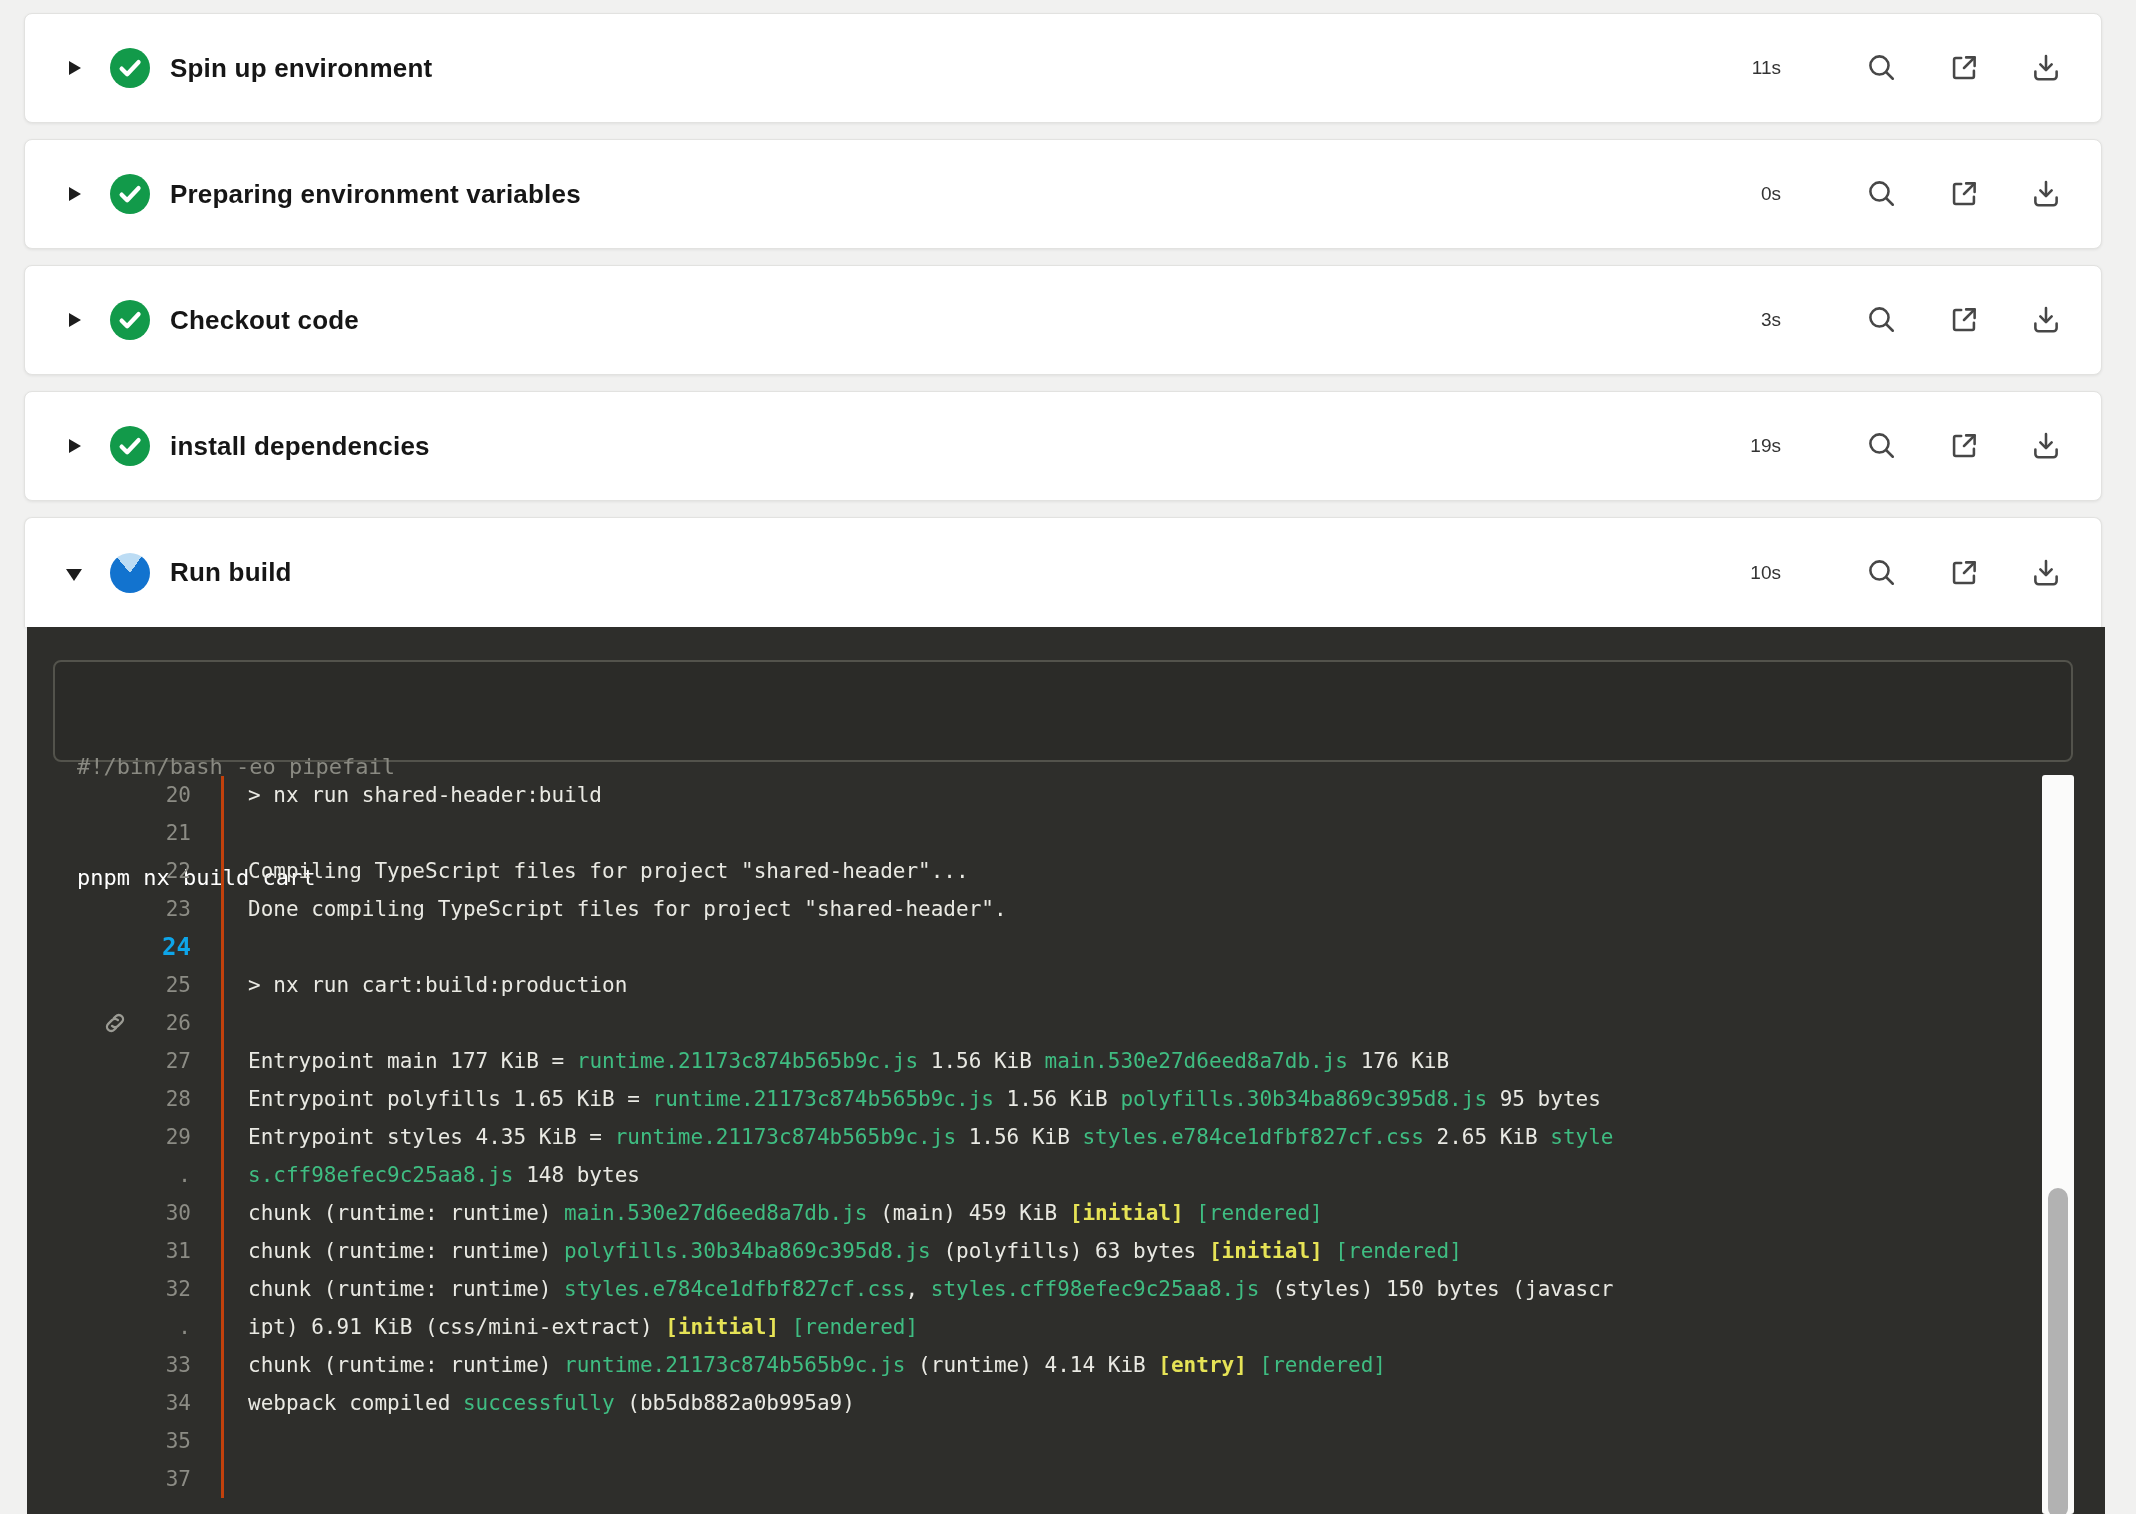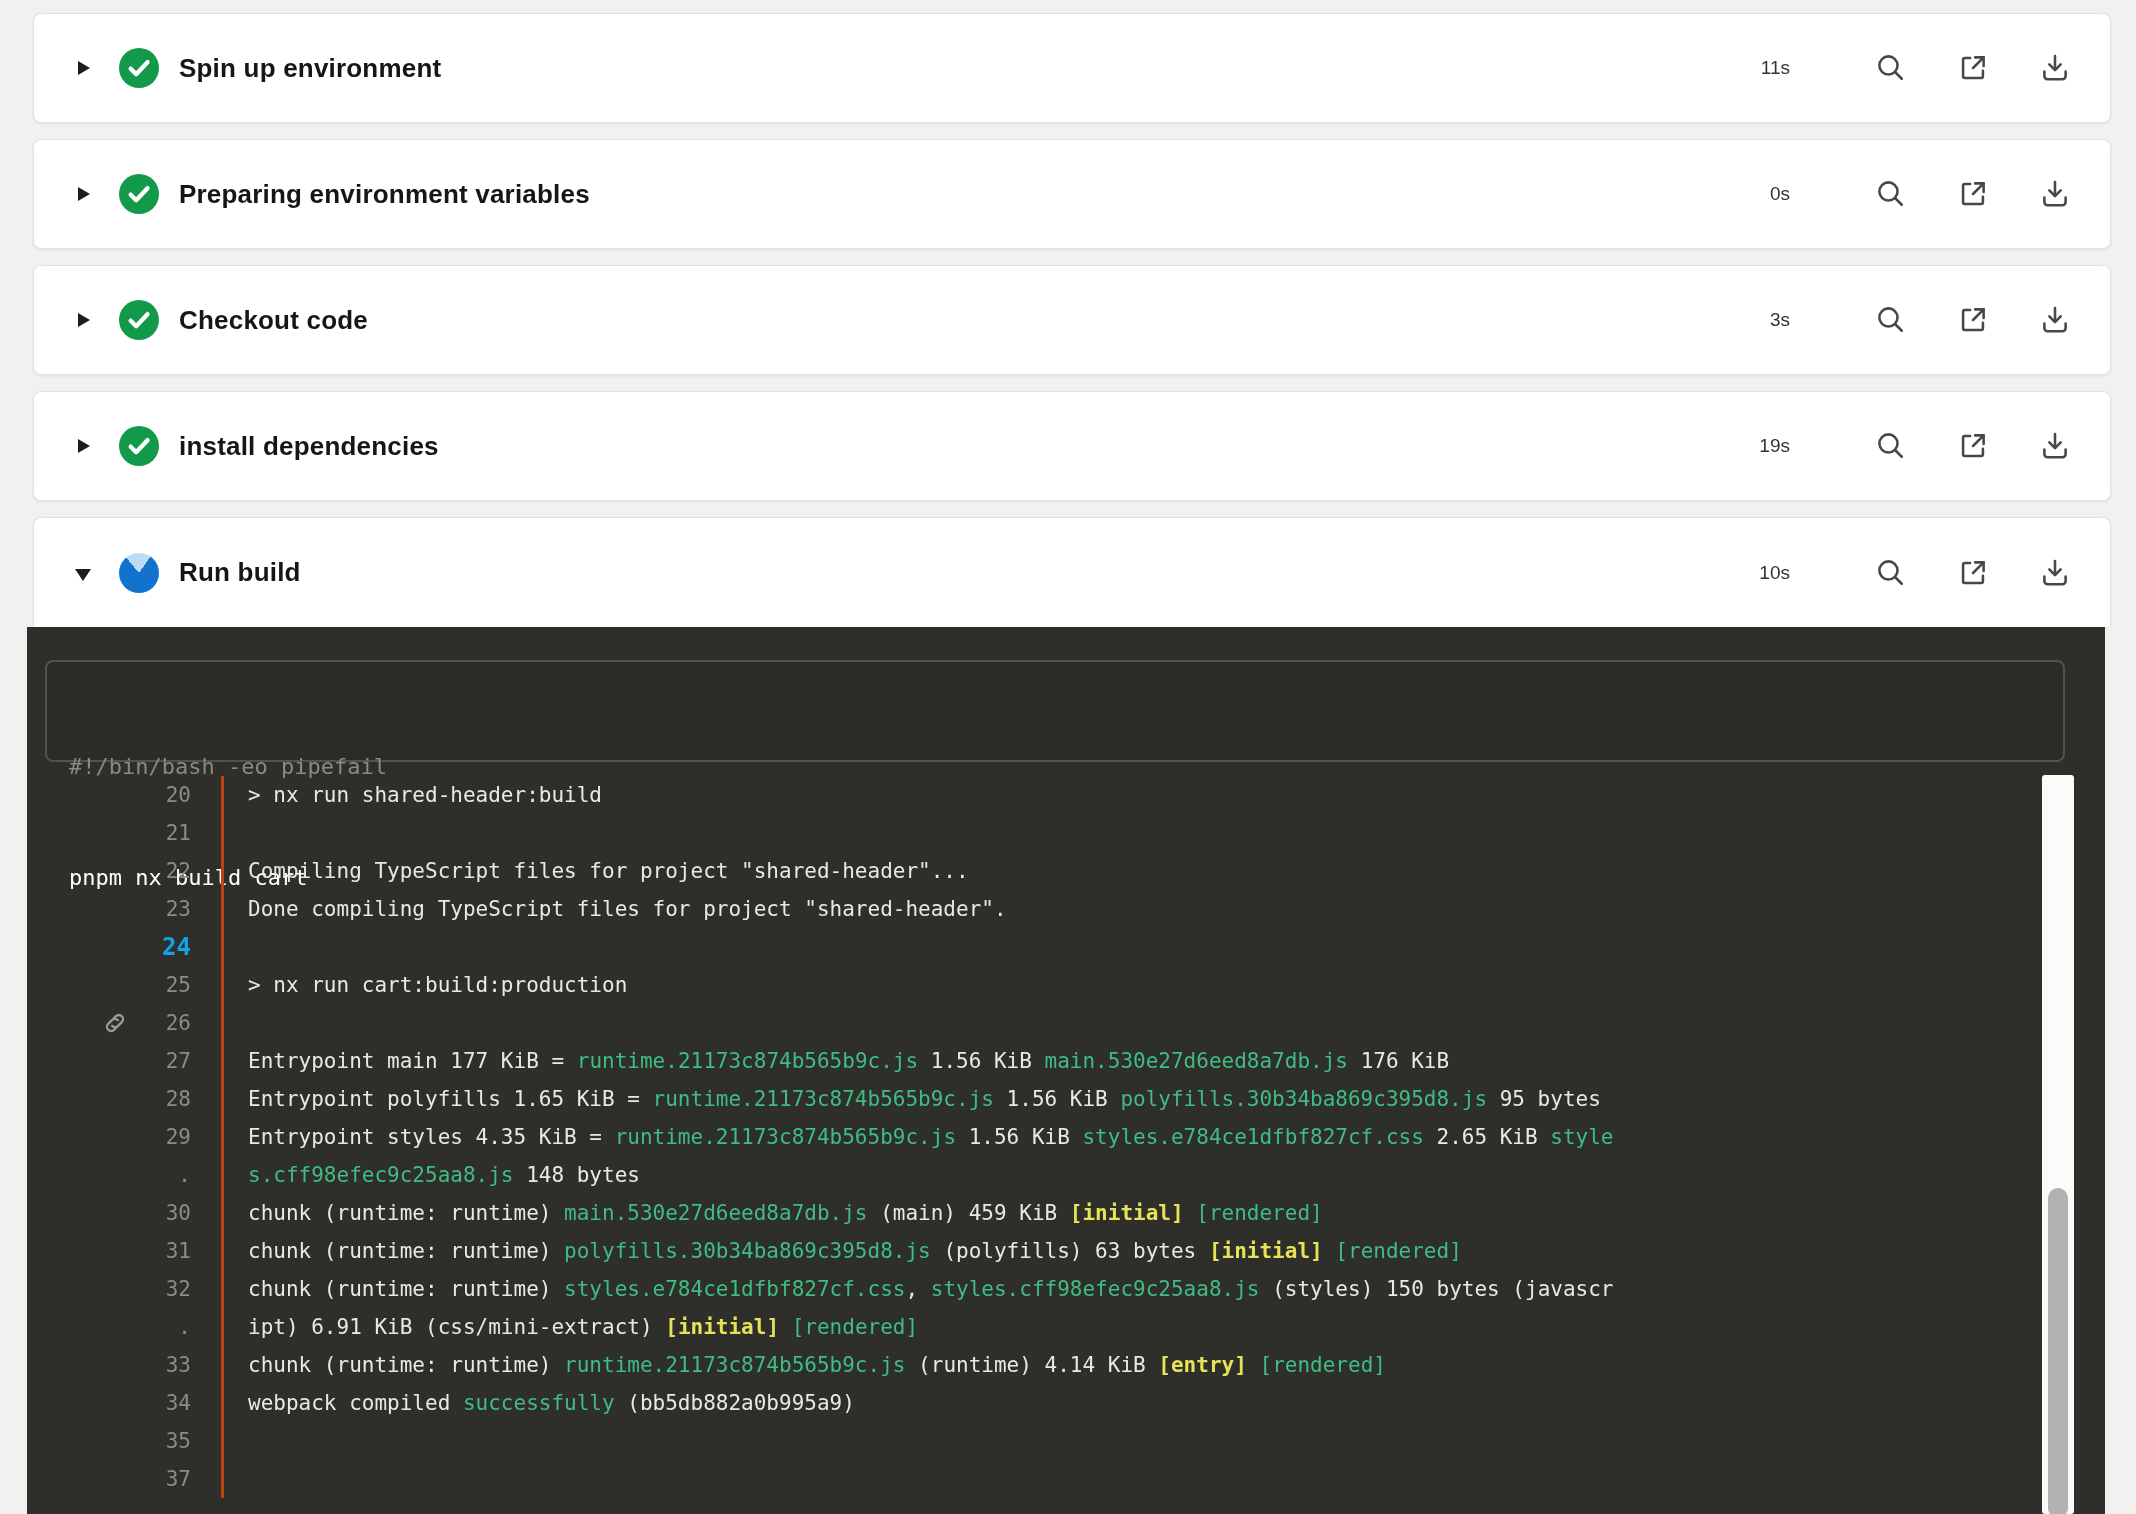--- a/index.html
+++ b/index.html
@@ -1,19 +1,19 @@
 <!DOCTYPE html>
 <html><head>
 <meta charset="utf-8">
 <style>
   html,body{margin:0;padding:0;background:#f1f1f0;}
   .screen{position:relative;width:2136px;height:1514px;overflow:hidden;background:#f1f1f0;
           font-family:"Liberation Sans",sans-serif;}
   
-  .card{position:relative;margin-left:33px;width:2078px;height:110px;background:#ffffff;
+  .card{position:relative;margin-left:24px;width:2078px;height:110px;background:#ffffff;
         border:1px solid #e2e2e0;border-radius:8px;box-sizing:border-box;
         display:flex;align-items:center;box-shadow:0 1px 3px rgba(0,0,0,0.07);
         padding:0 38px 0 43px;}
   .card.first{margin-top:13px;}
   .card{margin-bottom:16px;}
   .card.expanded{margin-bottom:0;border-radius:8px 8px 0 0;border-bottom:none;}
   .arrow{width:15px;height:20px;flex:0 0 auto;margin-right:27px;position:relative;}
   .arrow.right::before{content:"";position:absolute;top:3px;left:1px;
         border-left:12px solid #1d1d1d;border-top:7px solid transparent;border-bottom:7px solid transparent;}
   .arrow.down::before{content:"";position:absolute;top:6px;left:-2px;
@@ -23,21 +23,21 @@
   .status.running{border-radius:50%;
         background:conic-gradient(from -40deg, #bcdcf4 0deg 75deg, #1273cf 75deg 360deg);}
   .title{font-size:26px;font-weight:bold;color:#161616;letter-spacing:.2px;}
   .rightside{margin-left:auto;display:flex;align-items:center;}
   .duration{font-size:19px;color:#333;margin-right:36px;min-width:52px;text-align:right;}
   .action{width:34px;height:34px;margin-left:48px;cursor:pointer;}
   .action svg{display:block;stroke:#474747;}
   
   .terminal{position:relative;margin-left:27px;width:2078px;height:887px;background:#2e2e2b;
             overflow:hidden;font-family:"DejaVu Sans Mono",monospace;}
-  .cmdbox{position:absolute;left:18px;top:33px;width:2020px;height:102px;box-sizing:border-box;
+  .cmdbox{position:absolute;left:26px;top:33px;width:2020px;height:102px;box-sizing:border-box;
           background:#2b2b28;border:2px solid #53534c;border-radius:8px;
           padding:12px 0 0 22px;font-size:22px;line-height:37px;white-space:pre;}
   .cmd-shebang{color:#8a8a82;}
   .cmd-line{color:#ffffff;}
   .loglist{position:absolute;left:0;top:149px;width:2014px;}
   .lrow{position:relative;display:flex;height:38px;line-height:38px;white-space:pre;
         font-size:21px;}
   .num{flex:0 0 170px;width:170px;box-sizing:border-box;text-align:right;padding-right:6px;
        color:#8c8c85;cursor:pointer;}
   .lrow.selected .num{color:#0ea5e9;font-weight:bold;font-size:24px;}

